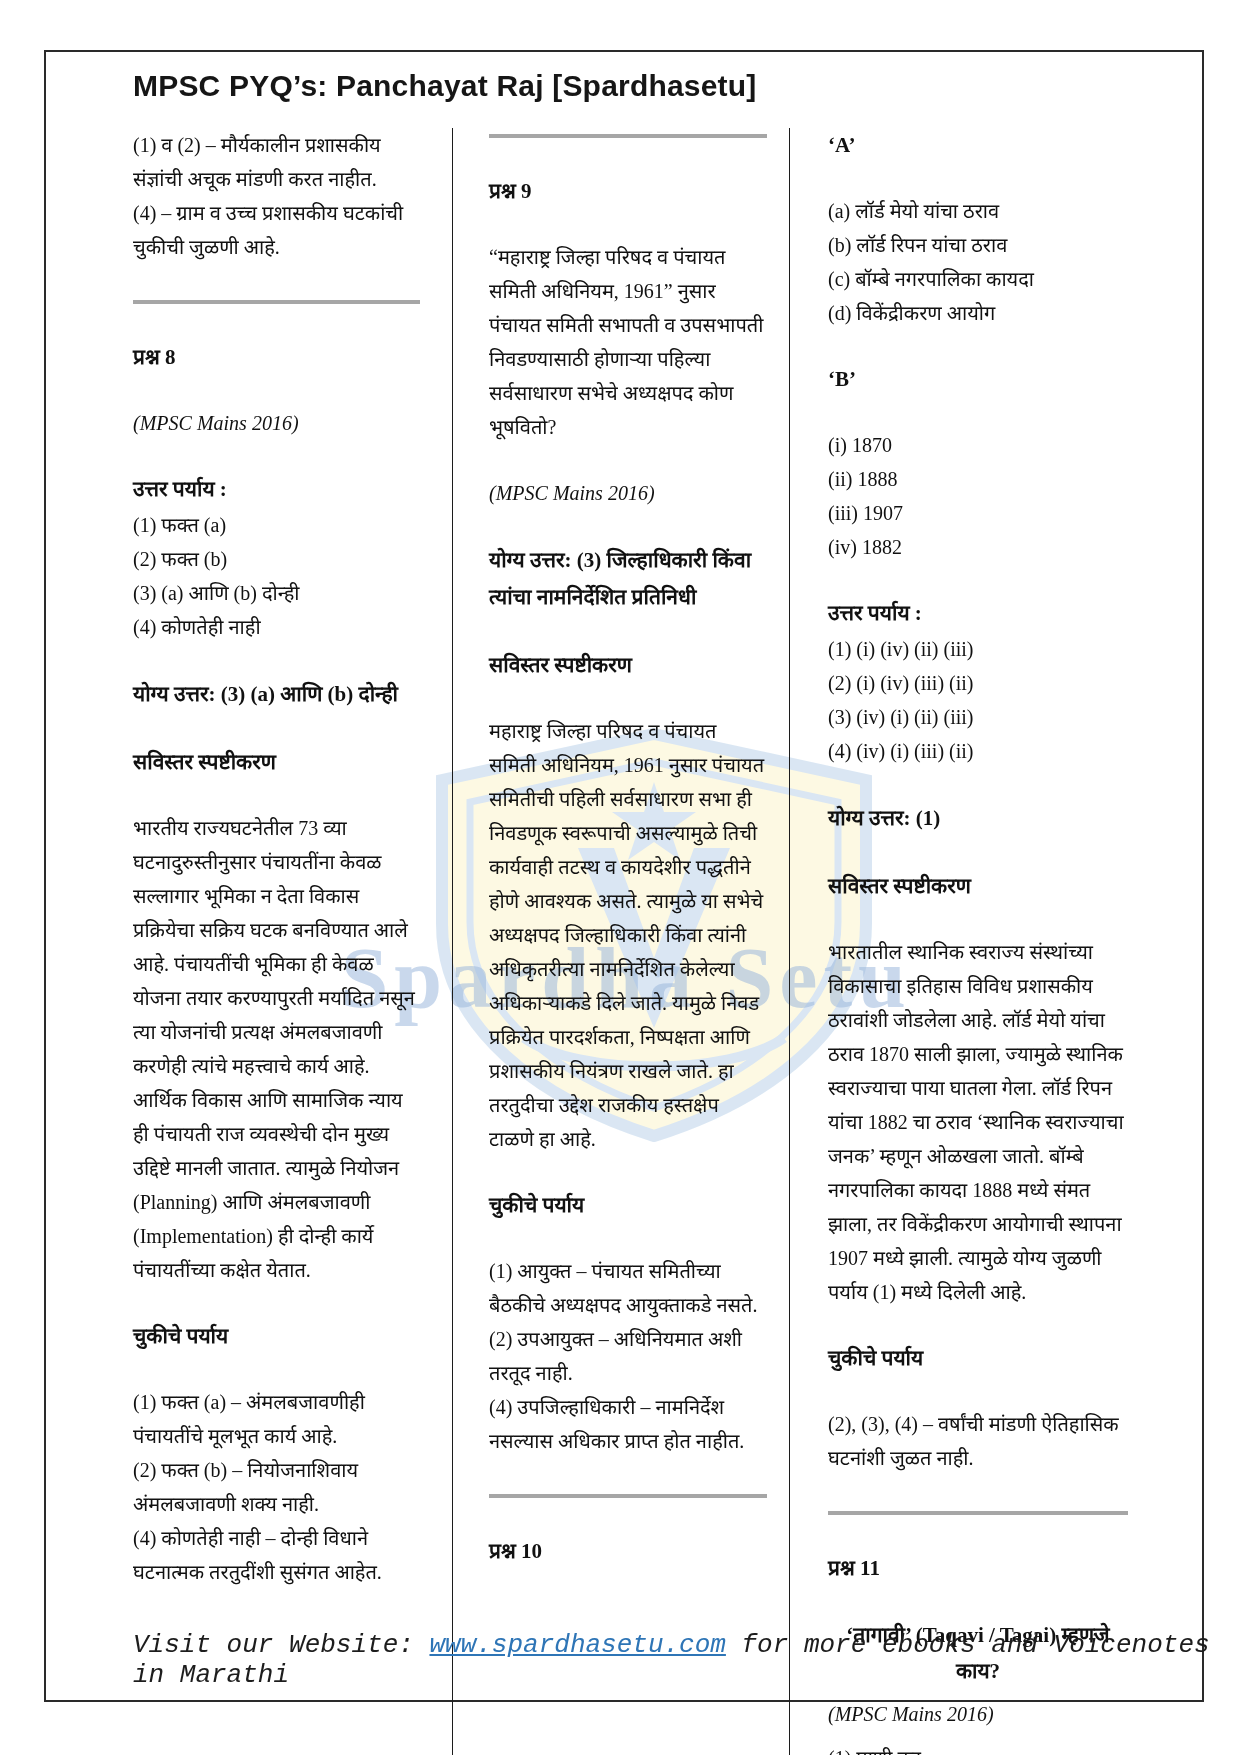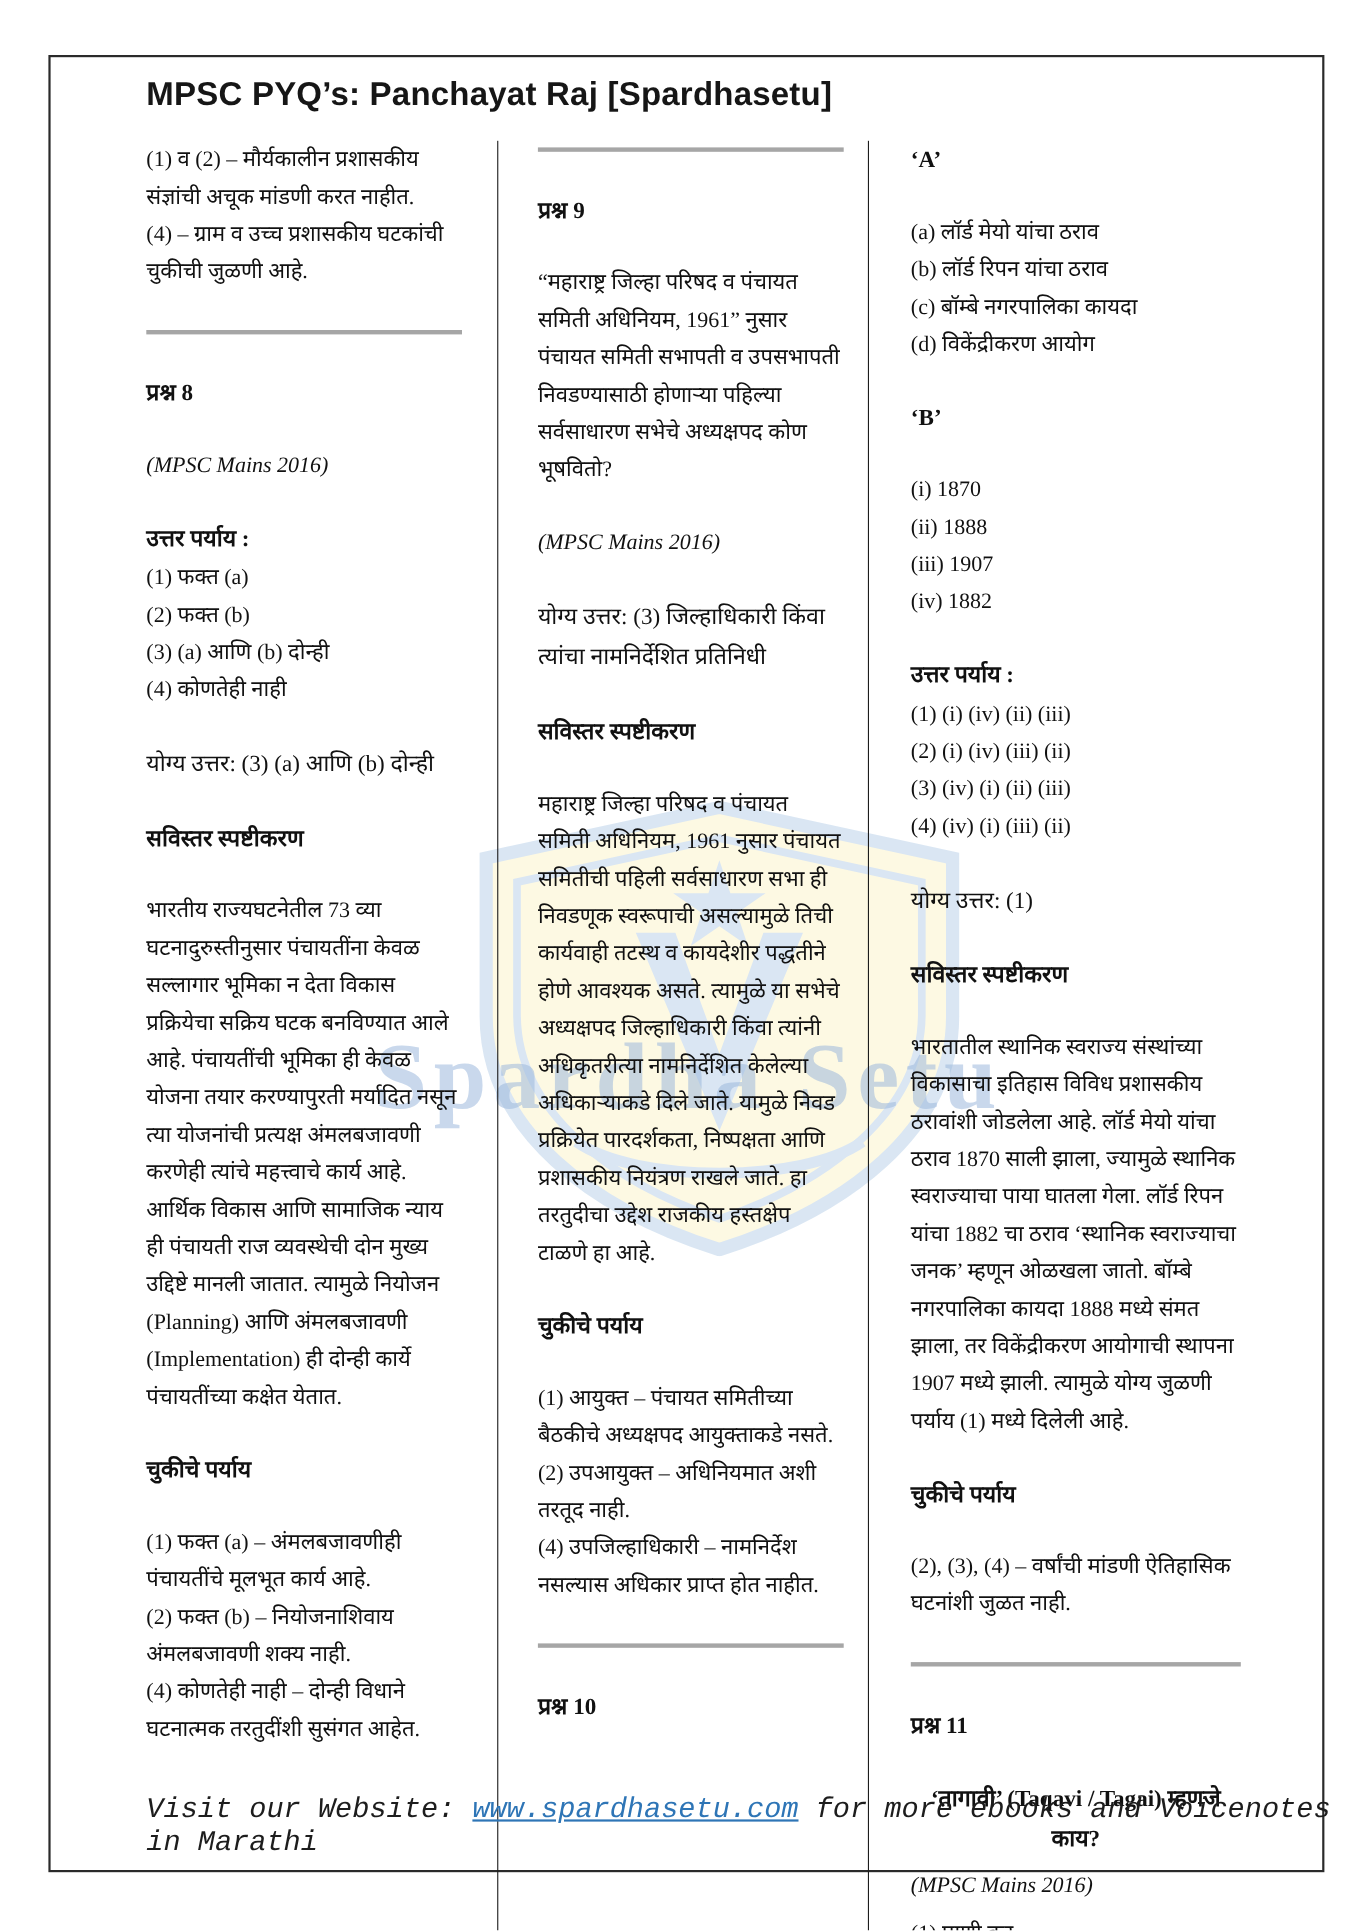--- a/index.html
+++ b/index.html
@@ -35,21 +35,21 @@
   .col-1 { width:319px; padding-right:32px; }
   .col-2 {
     width:338px; padding-left:36px; padding-right:22px;
     border-left:1.5px solid #1c1c1c; border-right:1.5px solid #1c1c1c;
   }
   .col-3 { width:338px; padding-left:38px; }
   .para { white-space:pre-line; margin:0 0 32px; }
   .q-label { font-weight:bold; font-size:21px; margin:0 0 32px; }
   .sub-head { font-weight:bold; font-size:21px; margin:0 0 32px; }
   .ans-label { font-weight:bold; font-size:21px; margin:0 0 2px; }
-  .answer { font-weight:normal; font-size:21px; line-height:37px; white-space:pre-line; margin:0 0 32px; }
+  .answer { font-weight:bold; font-size:21px; line-height:37px; white-space:pre-line; margin:0 0 32px; }
   .source { font-style:italic; margin:0 0 32px; }
   .q-bold { font-weight:bold; font-size:21px; line-height:36px; margin:0 0 8px;text-align:center; }
   .tight { margin-bottom:10px; }
   .rule { height:4px; background:var(--rule-gray,#a6a6a6); border:none; margin:36px 0; }
   .rule-top { margin-top:6px; }
   
   .footer {
     position:absolute; left:133px; top:1630px; z-index:3;
     font-family:Liberation Mono, monospace; font-style:italic;
     font-size:26px; color:#1d1d1d;

